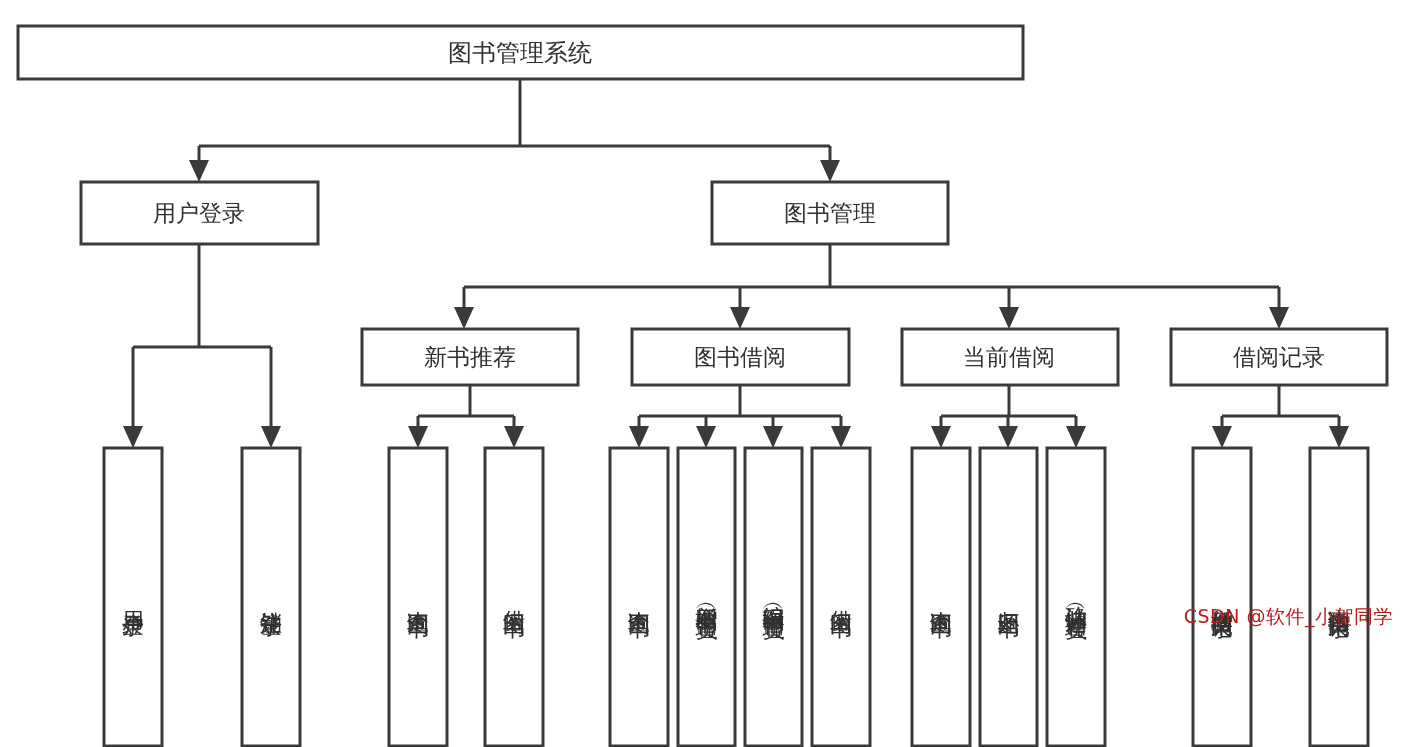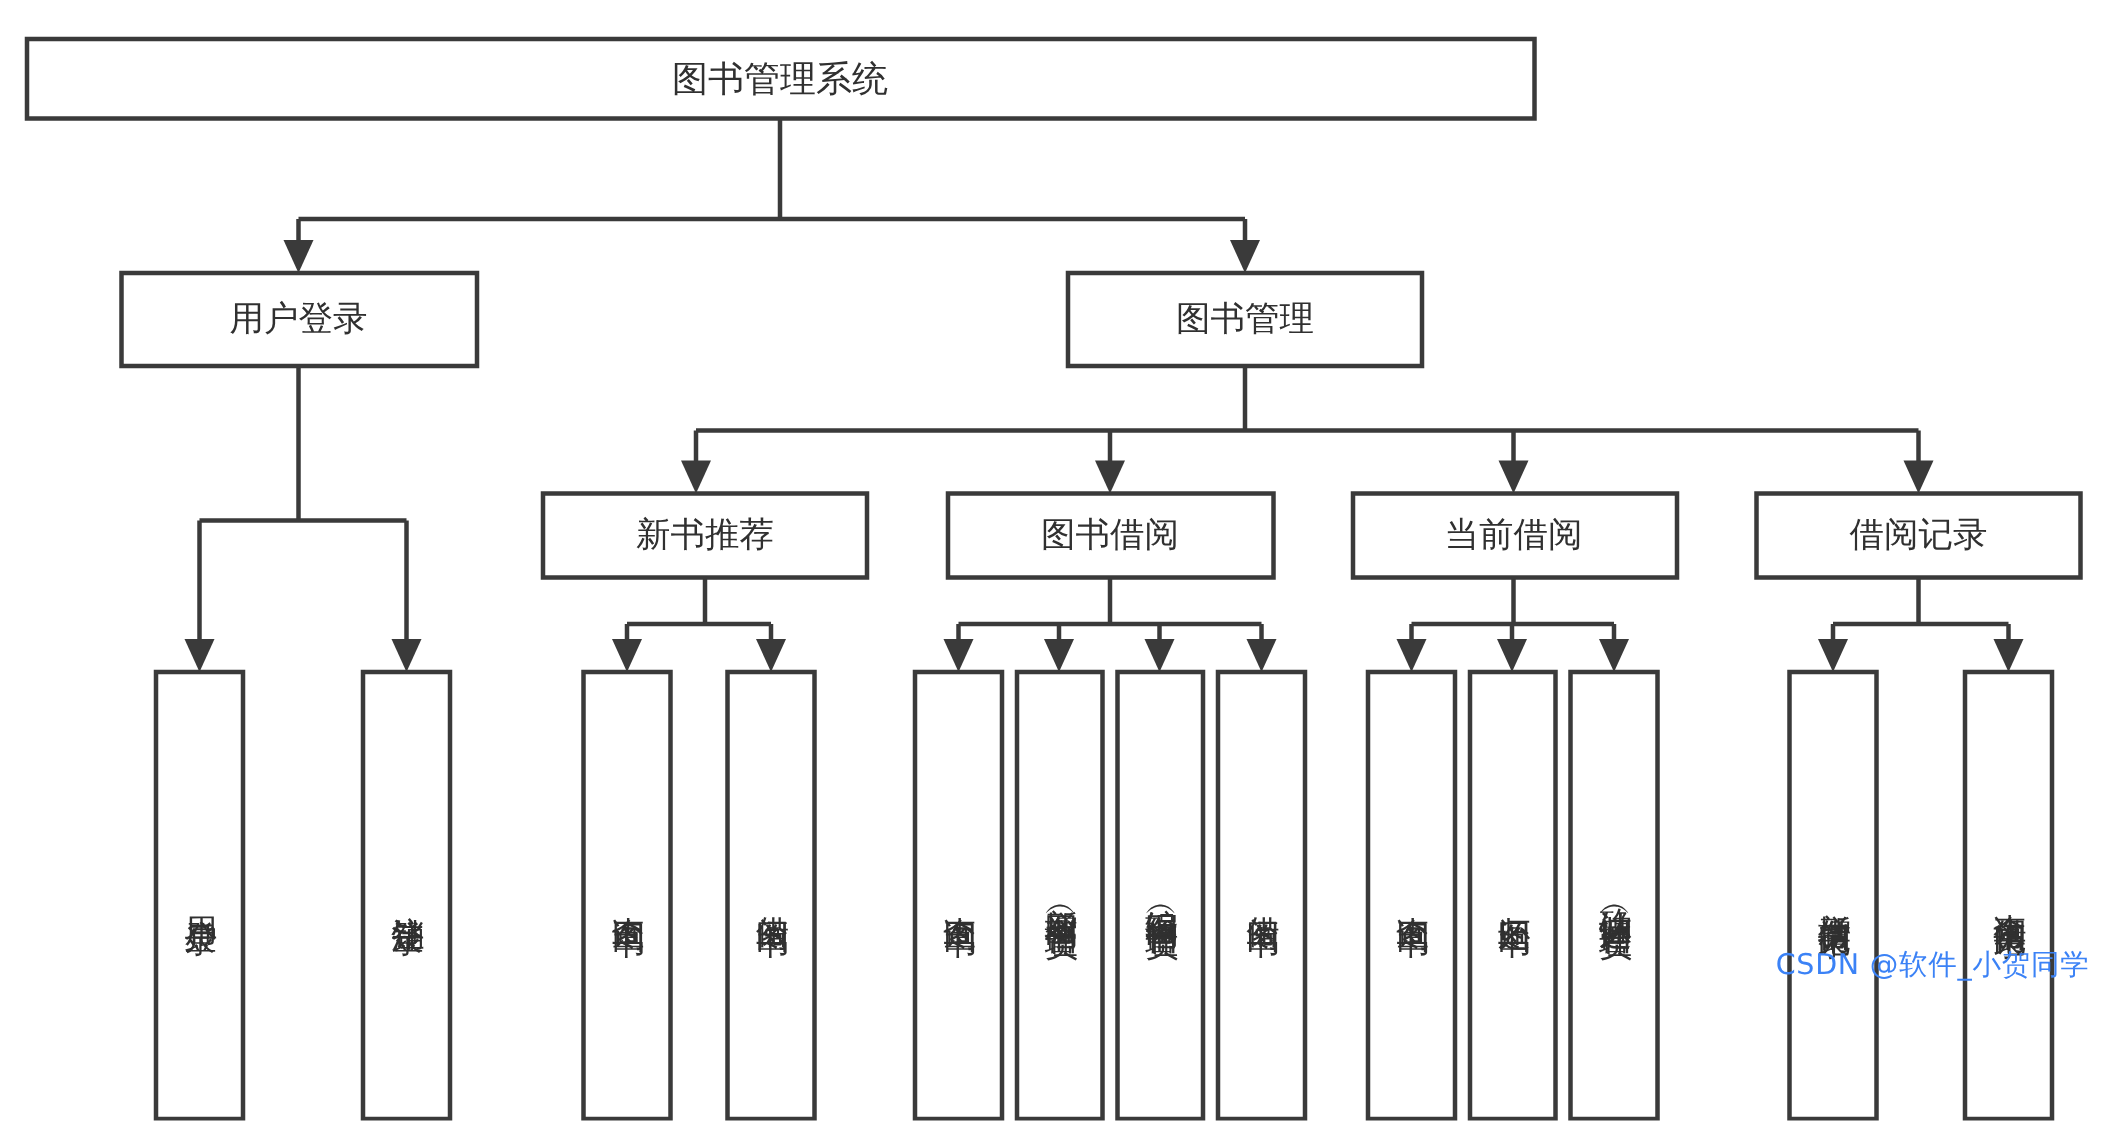--- a/index.html
+++ b/index.html
@@ -67,24 +67,24 @@
     color: #303030;
     writing-mode: vertical-rl;
     text-orientation: upright;
     letter-spacing: 2px;
     white-space: nowrap;
     text-align: center;
   }
   .watermark {
     position: absolute;
     right: 12px;
-    bottom: 0;
+    bottom: 26px;
     font-family: "DejaVu Sans", "Liberation Sans", sans-serif;
     font-size: 19px;
-    color: #3b82f6;
+    color: #b91c1c;
     white-space: nowrap;
     letter-spacing: 0.5px;
   }
 </style>
 </head>
 <body>
 
 <div id="diagram-root">
 
   <svg class="diagram-svg" viewBox="0 0 1405 747" xmlns="http://www.w3.org/2000/svg">

